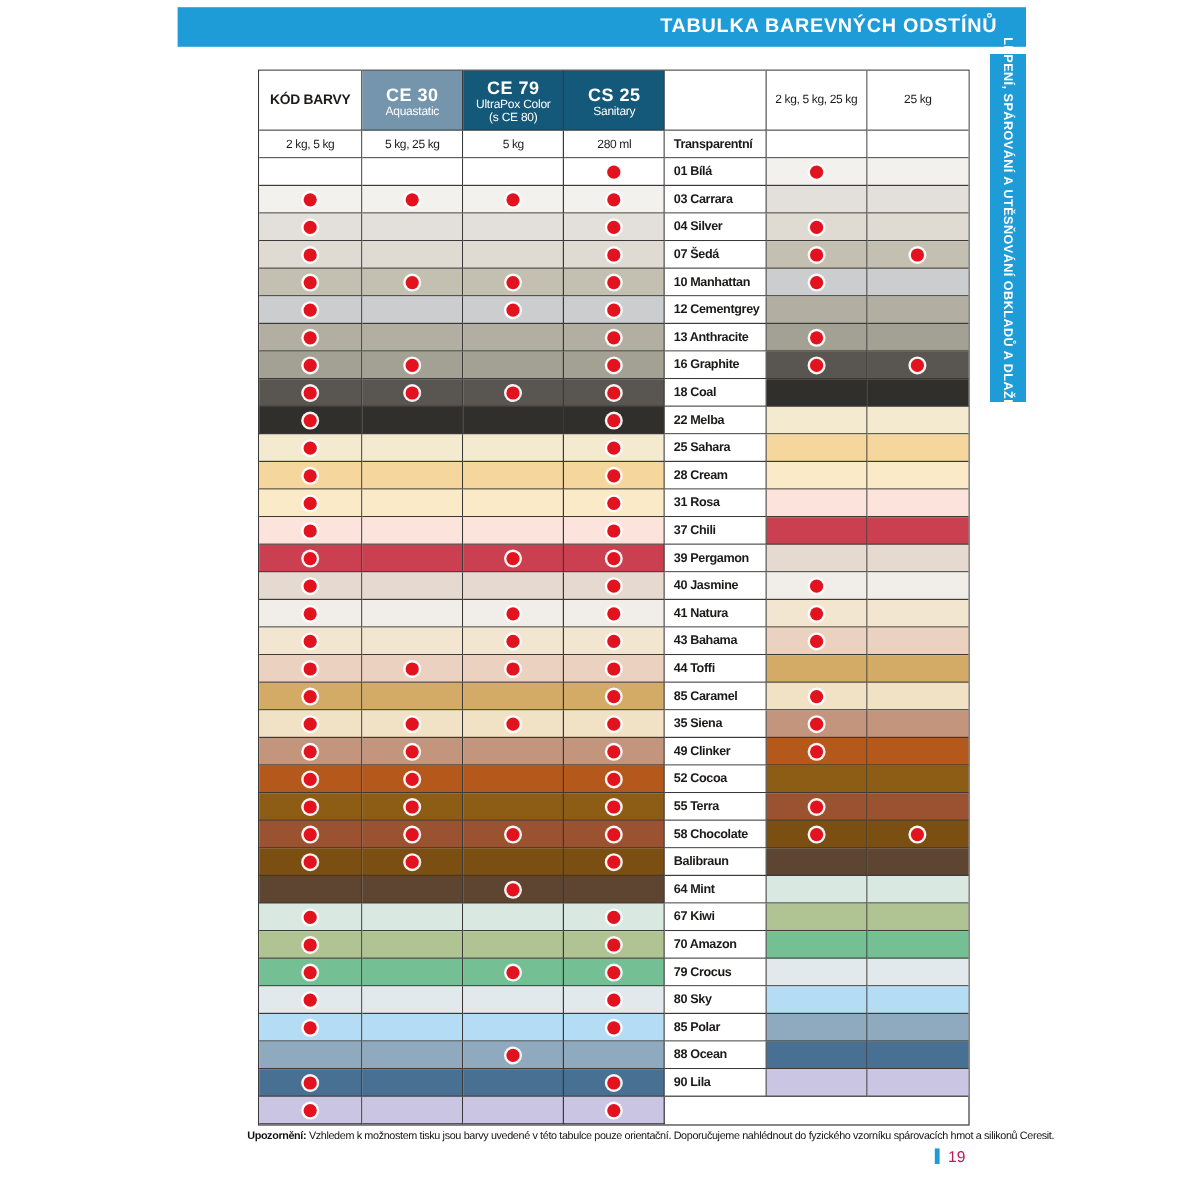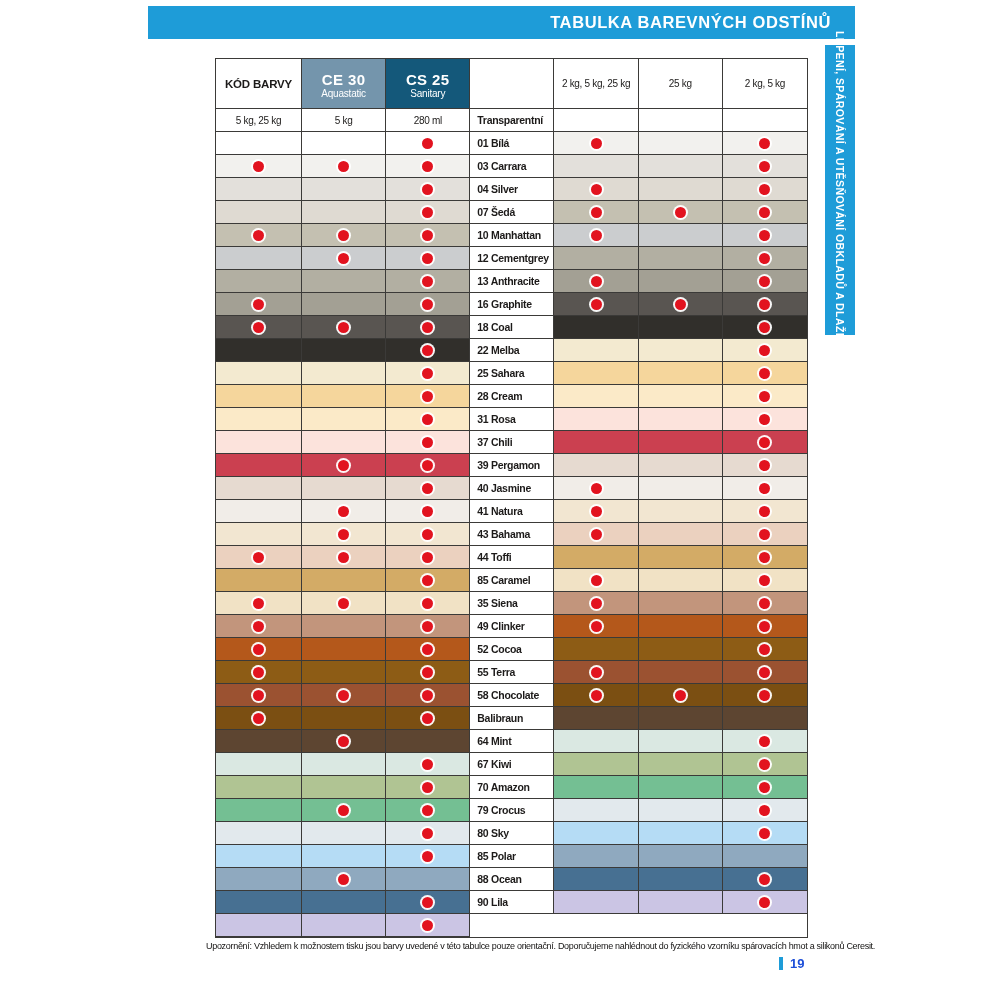--- a/index.html
+++ b/index.html
@@ -35,45 +35,50 @@
   .corner{background:#fff;font-weight:bold;font-size:11.5px;letter-spacing:-0.2px;}
   .pkg{background:#fff;font-size:10px;letter-spacing:-0.3px;}
   .rlabel{background:#fff;justify-content:flex-start;padding-left:7px;
     font-size:10.5px;font-weight:600;letter-spacing:-0.3px;}
   .dot{width:11px;height:11px;border-radius:50%;
     box-shadow:0 0 0 2px rgba(255,255,255,0.95);}
 
   
   .note{position:absolute;left:206px;top:941px;width:640px;
     font-size:9px;letter-spacing:-0.3px;color:#141312;white-space:nowrap;}
-  .note b{font-weight:normal;text-align:center;}
+  .note b{font-weight:bold;text-align:center;}
 
   
   .pageno{position:absolute;left:779px;top:956px;display:flex;align-items:center;}
   .pageno-bar{display:inline-block;width:4px;height:13px;margin-right:7px;}
-  .pageno span.num{font-size:13px;font-weight:bold;color:#1d4ed8;}
+  .pageno span.num{font-size:13px;font-weight:normal;color:#be185d;}
 </style>
 </head>
 <body>
 
 <div class="page">
 
   <div class="title-bar" style="background: rgb(30, 156, 216);">
     <span>TABULKA BAREVNÝCH ODSTÍNŮ</span>
   </div>
 
   <div class="side-tab" style="background: rgb(30, 156, 216);">
     <span>LEPENÍ, SPÁROVÁNÍ A UTĚSŇOVÁNÍ OBKLADŮ A DLAŽBY</span>
   </div>
 
   <div class="color-table" id="color-table" style="grid-template-rows: 50px 23px repeat(35, 23px);">
       <div class="cell corner">KÓD BARVY</div>
       <div class="cell hcell" style="background: rgb(116, 149, 172);">
         <div class="hcode">CE 30</div>
         <div class="hsub">Aquastatic</div>
+      </div>
+      <div class="cell hcell" style="background: rgb(20, 88, 122);">
+        <div class="hcode">CE 79</div>
+        <div class="hsub">UltraPox Color</div>
+        <div class="hsub">(s CE 80)</div>
       </div>
       <div class="cell hcell" style="background: rgb(20, 88, 122);">
         <div class="hcode">CS 25</div>
         <div class="hsub">Sanitary</div>
       </div>
       <div class="cell pkg"></div>
       <div class="cell pkg">2 kg, 5 kg, 25 kg</div>
       <div class="cell pkg">25 kg</div>
       <div class="cell pkg">2 kg, 5 kg</div>
       <div class="cell pkg">5 kg, 25 kg</div>

